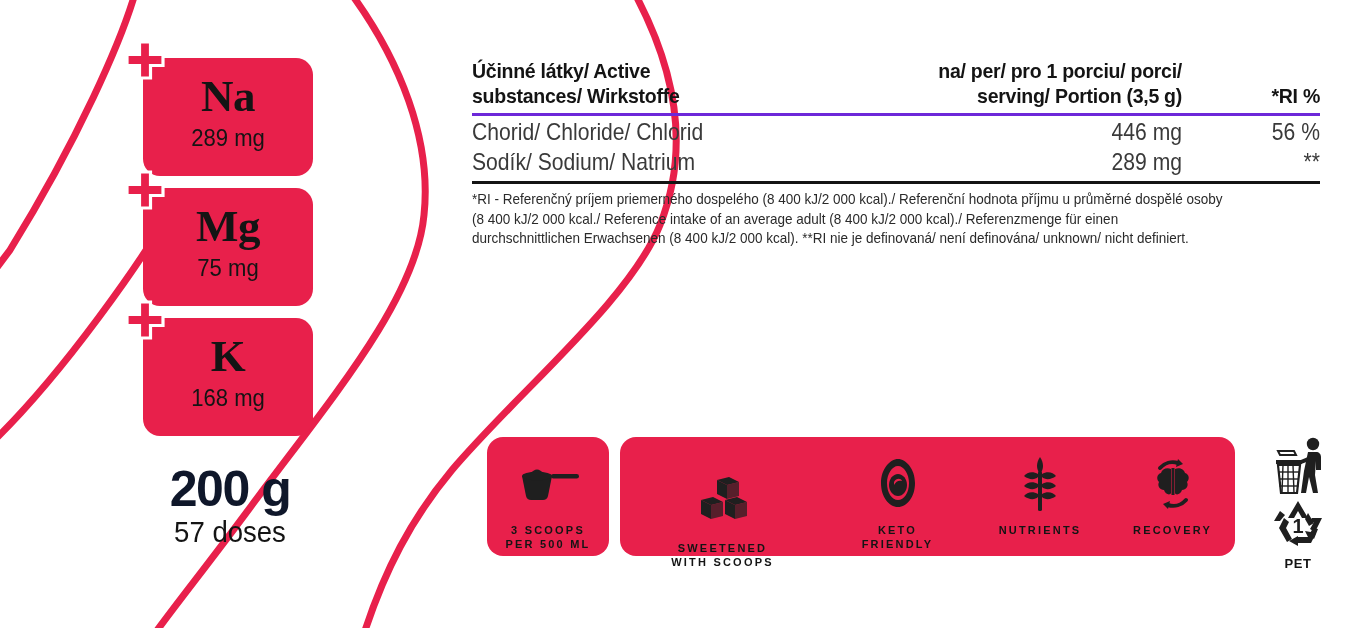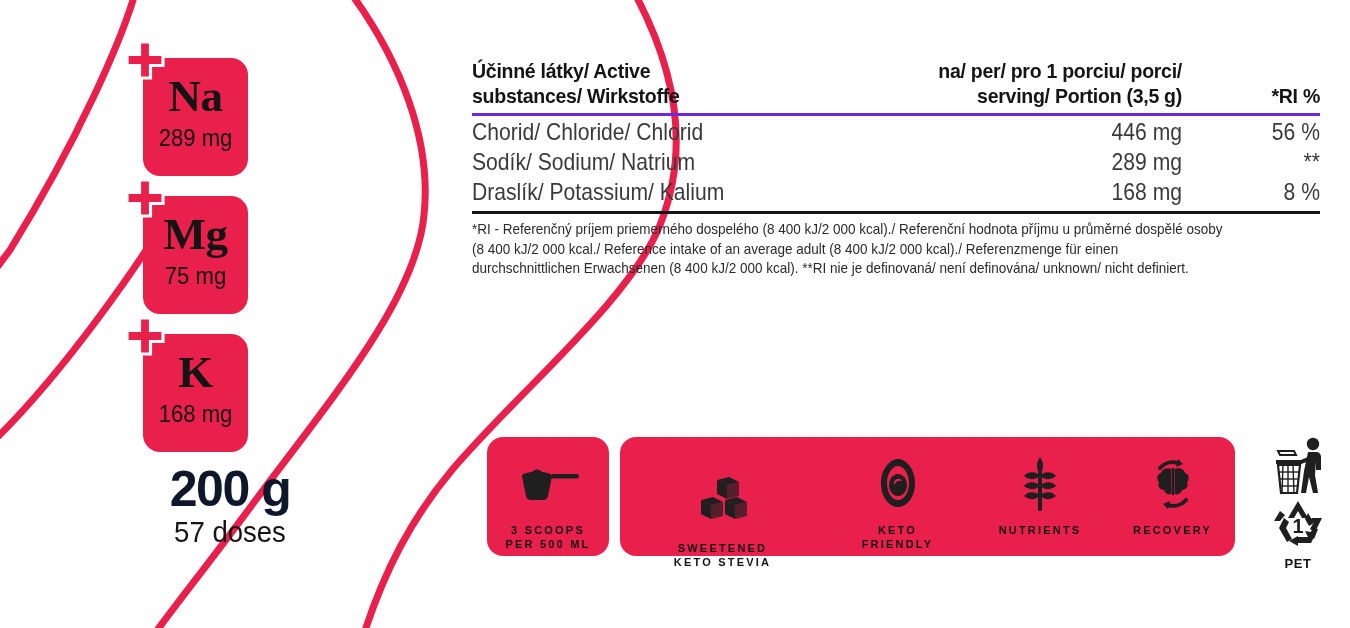--- a/index.html
+++ b/index.html
@@ -7,22 +7,22 @@
     width:1350px;height:628px;position:relative;overflow:hidden;
     background:#ffffff;
     font-family:"Liberation Sans", sans-serif;
     color:#1a1a1a;
   }
   #swoosh{position:absolute;left:0;top:0;width:1350px;height:628px;z-index:0;pointer-events:none;}
 
   
   .mineral-col{position:absolute;left:143px;top:58px;width:190px;z-index:3;}
   .mineral-badge{
-    position:relative;width:105px;height:118px;border-radius:17px;
-    background:#E8204B;margin-bottom:20px;
+    position:relative;width:138px;height:118px;border-radius:17px;
+    background:#E8204B;margin-bottom:12px;padding-left:32px;
   }
   .mineral-badge .plus{
     position:absolute;left:-18px;top:-18px;width:40px;height:40px;z-index:4;
   }
   .mineral-badge .sym{
     position:absolute;left:0;right:0;top:14px;text-align:center;
     font-family:"Liberation Serif", serif;font-weight:bold;
     font-size:45px;line-height:49px;color:#141414;letter-spacing:-0.5px;
   }
   .mineral-badge .amt{
@@ -156,25 +156,20 @@
       <tr class="rule-top">
         <td class="c1">Chorid/ Chloride/ Chlorid</td>
         <td class="c2">446 mg</td>
         <td class="c3">56 %</td>
       </tr>
       <tr>
         <td class="c1">Sodík/ Sodium/ Natrium</td>
         <td class="c2">289 mg</td>
         <td class="c3">**</td>
       </tr>
-      <tr>
-        <td class="c1">Draslík/ Potassium/ Kalium</td>
-        <td class="c2">168 mg</td>
-        <td class="c3">8 %</td>
-      </tr>
     </tbody>
   </table>
   <div class="rule-bottom"></div>
   <div class="footnote">
     <span>*RI - Referenčný príjem priemerného dospelého (8 400 kJ/2 000 kcal)./ Referenční hodnota příjmu u průměrné dospělé osoby</span><br>
     <span>(8 400 kJ/2 000 kcal./ Reference intake of an average adult (8 400 kJ/2 000 kcal)./ Referenzmenge für einen</span><br>
     <span>durchschnittlichen Erwachsenen (8 400 kJ/2 000 kcal). **RI nie je definovaná/ není definována/ unknown/ nicht definiert.</span>
   </div>
 </div>
 
@@ -210,21 +205,21 @@
             <path d="M6 24 L16 29 L16 43 L6 38 Z"></path>
             <path d="M16 29 L28 26 L28 40 L16 43 Z" opacity="0.72"></path>
             <path d="M30 24 L42 21 L52 26 L40 29 Z"></path>
             <path d="M30 24 L40 29 L40 43 L30 38 Z"></path>
             <path d="M40 29 L52 26 L52 40 L40 43 Z" opacity="0.72"></path>
           </g>
         </svg>
       </div>
       <div class="badge-txt">
         <span>SWEETENED</span><br>
-        <span>KETO STEVIA</span>
+        <span>WITH SCOOPS</span>
       </div>
     </div>
 
     <div class="badge-cell" style="left:205px;width:145px;">
       <div class="badge-ico">
         <svg width="46" height="54" viewBox="0 0 46 54">
           <path d="M23 2 C31 2 40 12 40 26 C40 40 32 50 23 50 C14 50 6 40 6 26 C6 12 15 2 23 2 Z
                    M23 9 C17 9 12 17 12 26 C12 36 17 43 23 43 C29 43 34 36 34 26 C34 17 29 9 23 9 Z" fill="#1f1f1f"></path>
           <path d="M23 17 C28 17 32 22 32 28 C32 34 28 39 23 39 C18 39 14 34 14 28 C14 22 18 17 23 17 Z" fill="#1f1f1f"></path>
           <path d="M19 25 C21 21 26 21 27 24 C24 23 21 24 19 28 Z" fill="#E8204B"></path>

